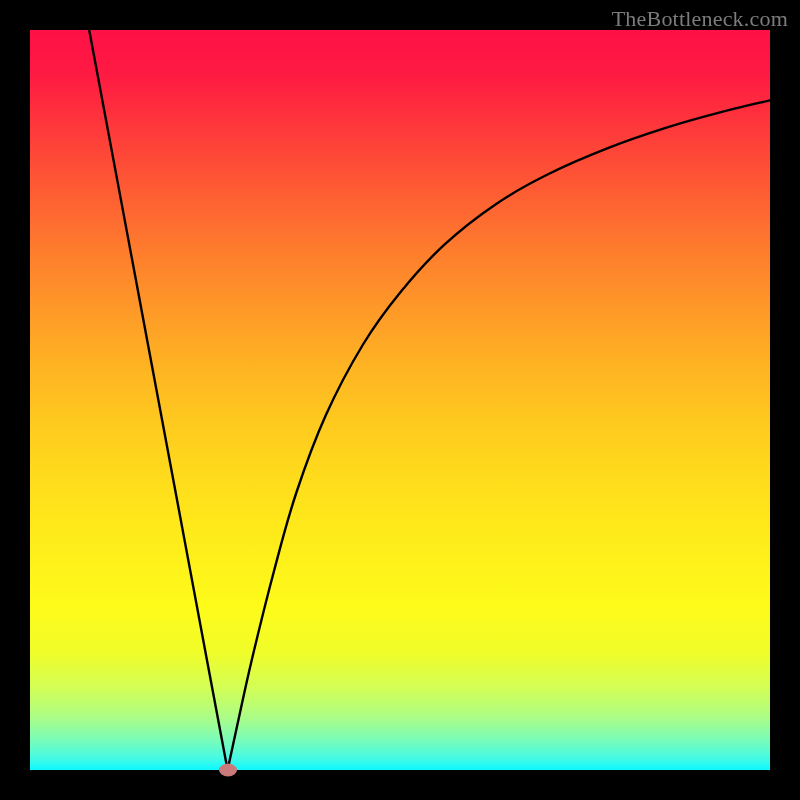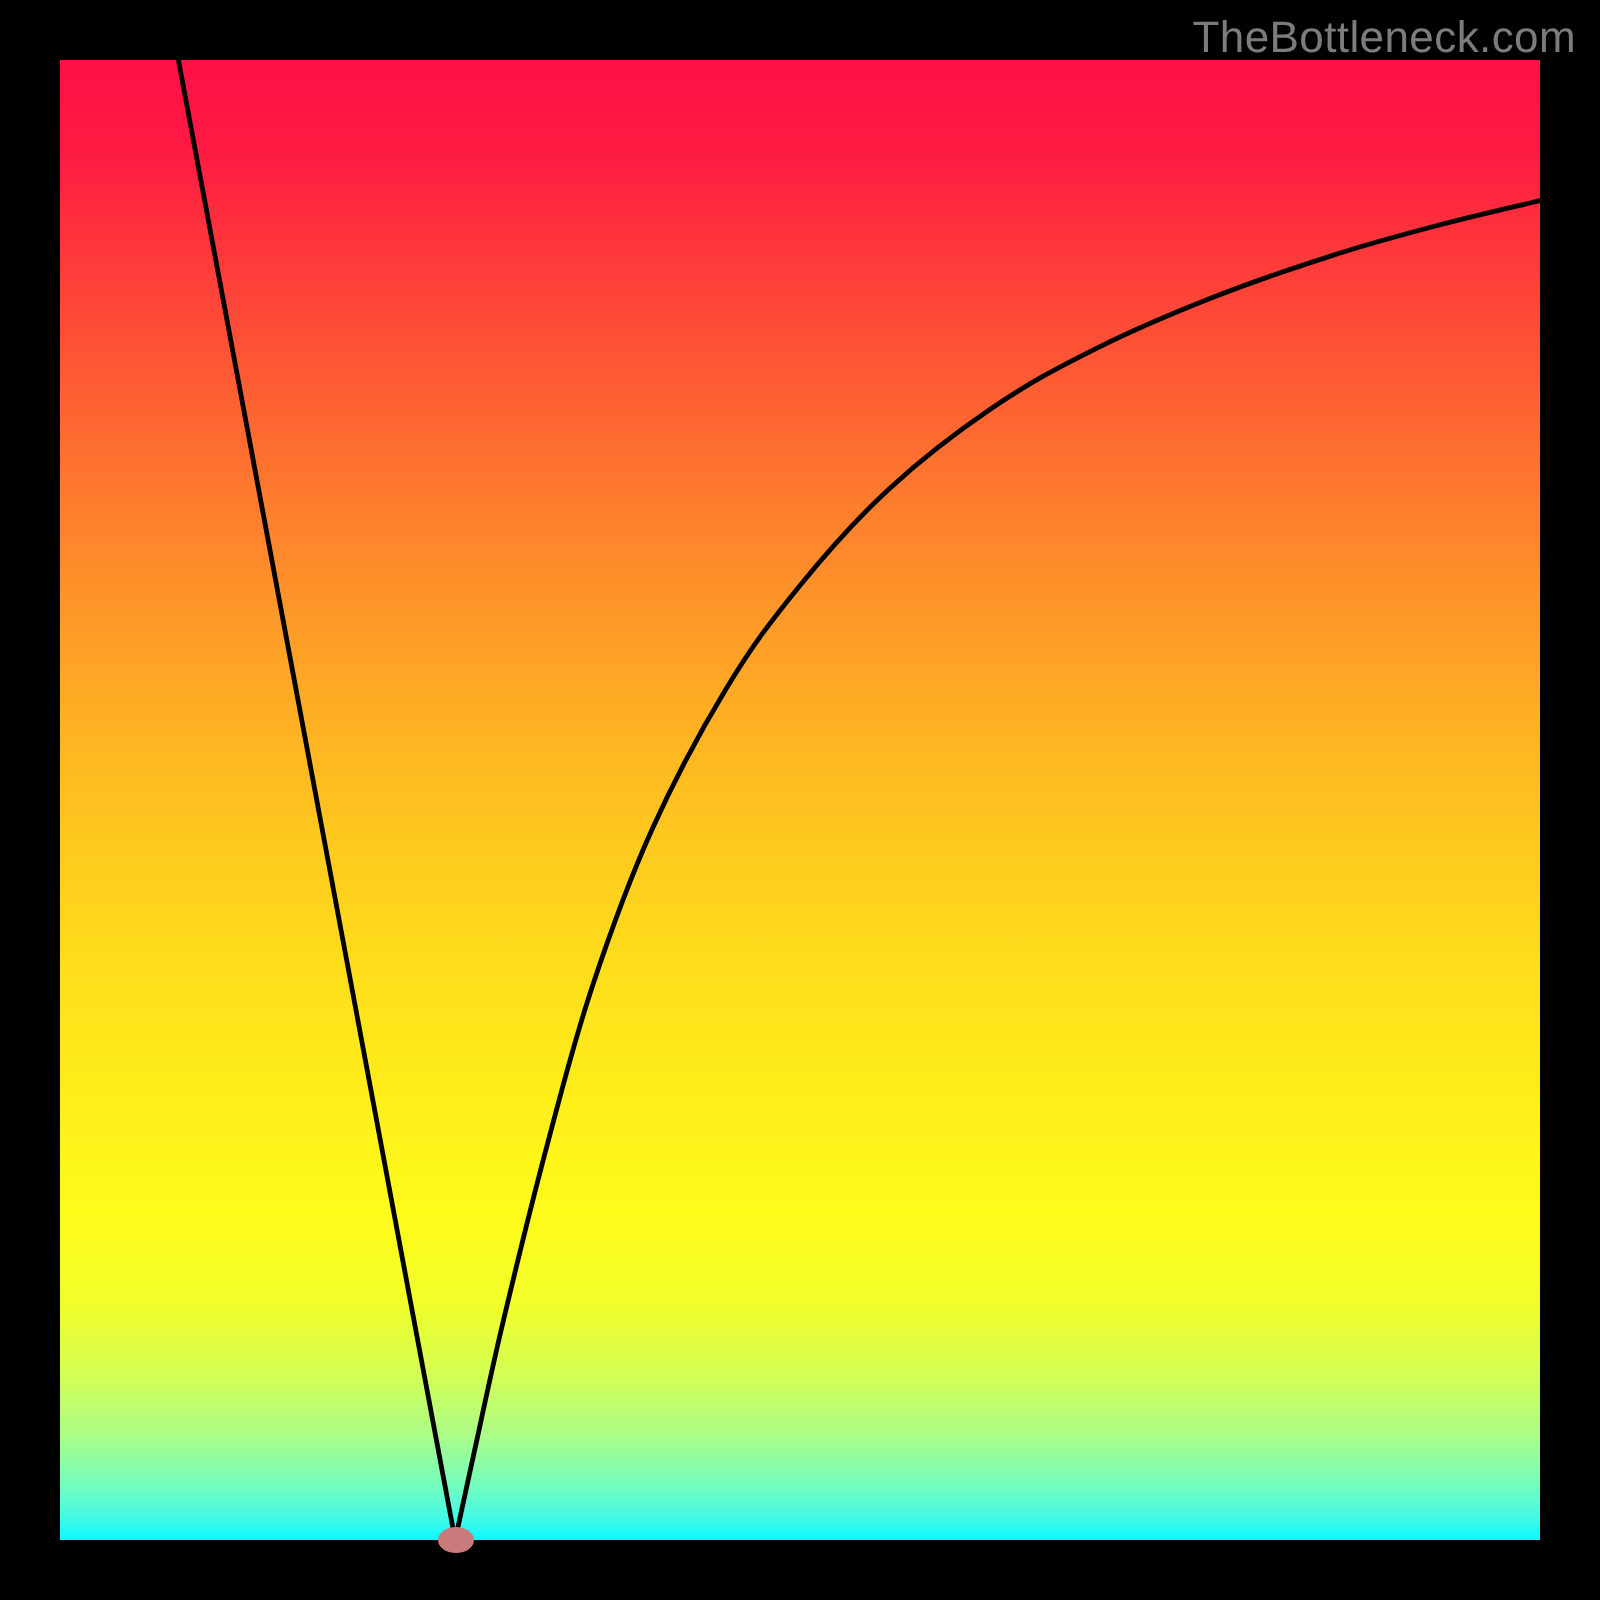--- a/index.html
+++ b/index.html
@@ -9,20 +9,21 @@
     height: 800px;
     overflow: hidden;
     background: #000;
     font-family: Arial, Helvetica, sans-serif;
   }
   .frame {
     position: relative;
     width: 800px;
     height: 800px;
     background: #000;
+    font-family: Liberation Serif, serif;
   }
   .source-label {
     position: absolute;
     top: 6px;
     right: 12px;
     color: #7c7c7c;
     font-size: 22px;
     font-weight: 500;
     letter-spacing: 0.2px;
     user-select: none;

